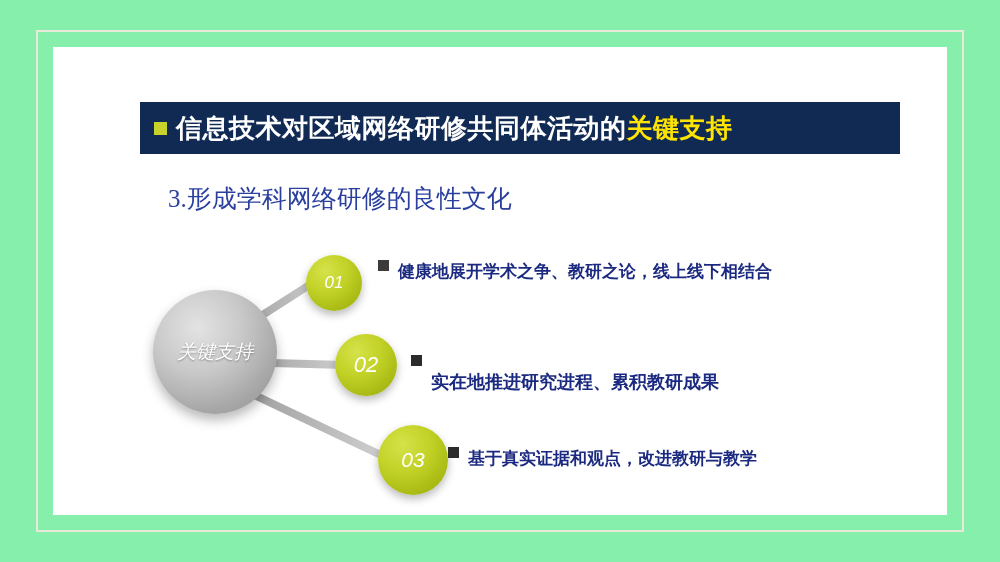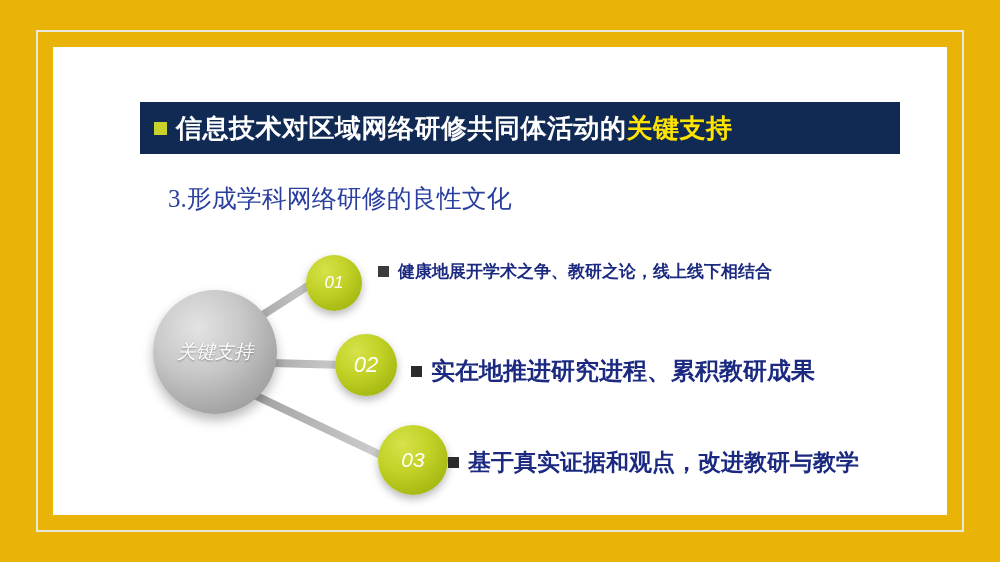--- a/index.html
+++ b/index.html
@@ -9,21 +9,21 @@
     width: 1000px;
     height: 562px;
     overflow: hidden;
     font-family: "Liberation Sans", sans-serif;
   }
   .slide-outer {
     position: absolute;
     left: 0; top: 0;
     width: 1000px;
     height: 562px;
-    background: #eab308;
+    background: #86efac;
   }
   .slide-frame {
     position: absolute;
     left: 36px; top: 30px;
     width: 928px;
     height: 502px;
     border: 2px solid #e9e9da;
     box-sizing: border-box;
     padding: 16px;
   }
@@ -122,44 +122,44 @@
     color: #ffffff;
     font-style: italic;
   }
   .node-1 { left: 253px; top: 208px; width: 56px; height: 56px; font-size: 17px; }
   .node-2 { left: 282px; top: 287px; width: 62px; height: 62px; font-size: 22px; }
   .node-3 { left: 325px; top: 378px; width: 70px; height: 70px; font-size: 21px; }
 
   .bullet-row {
     position: absolute;
     display: flex;
-    align-items: center;
+    align-items: flex-start;
     white-space: nowrap;
   }
   .bullet-sq {
     width: 11px;
     height: 11px;
     margin-right: 9px;
     flex: 0 0 auto;
   }
   .bullet-text {
     color: #1f2f8a;
     font-weight: bold;
   }
   .row-1 { left: 325px; top: 213px; }
   .row-1 .bullet-sq { background: #3b3b3b; }
   .row-1 .bullet-text { font-size: 17px; color: #1b2a80; }
 
   .row-2 { left: 358px; top: 308px; }
   .row-2 .bullet-sq { background: #2b2b2b; }
-  .row-2 .bullet-text { font-size: 24px; color: #1b2a80; }
+  .row-2 .bullet-text { font-size: 18px; color: #1b2a80; margin-top: 15px; }
 
   .row-3 { left: 395px; top: 400px; }
   .row-3 .bullet-sq { background: #2b2b2b; }
-  .row-3 .bullet-text { font-size: 23px; color: #1b2a80; }
+  .row-3 .bullet-text { font-size: 17px; color: #1b2a80; }
 </style>
 </head>
 <body>
 
 <div class="slide-outer">
   <div class="slide-frame"></div>
   <div class="slide-white"></div>
 
   <div class="title-bar">
     <span class="title-square"></span>

